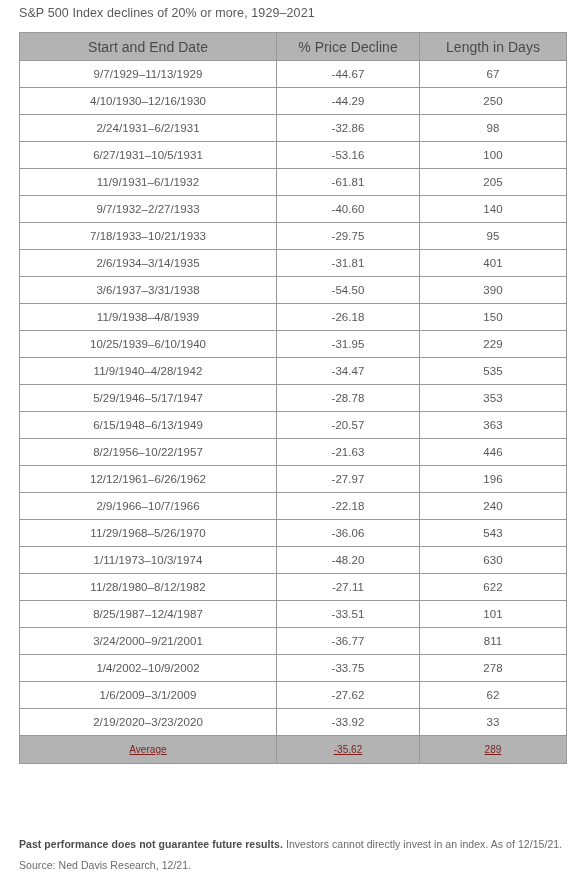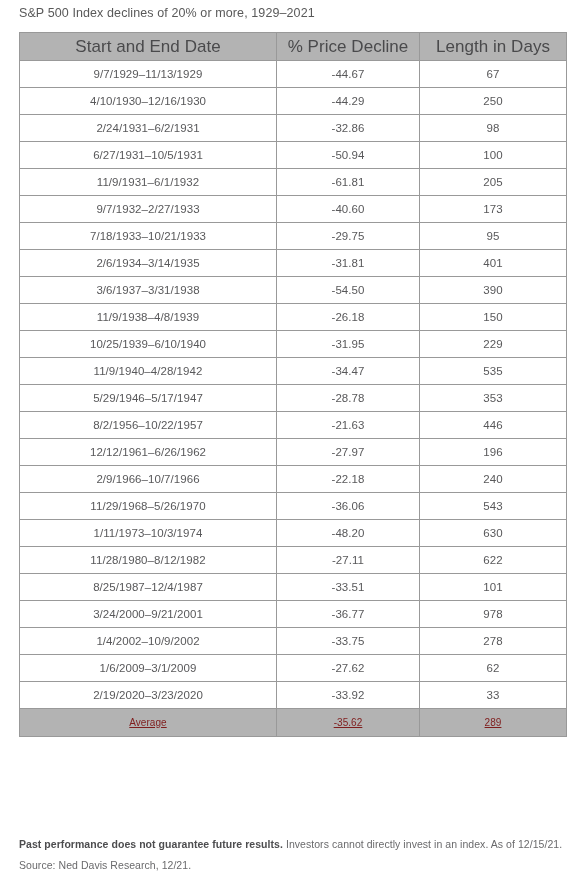--- a/index.html
+++ b/index.html
@@ -58,21 +58,21 @@
     color: #58585a;
     letter-spacing: 0.05px;
     white-space: nowrap;
     overflow: hidden;
   }
   table.decl thead th {
     background: #b3b3b3;
     color: #4a4a4c;
     font-weight: normal;
     height: 27px;
-    font-size: 17px;
+    font-size: 14px;
   }
   table.decl tbody td {
     background: #ffffff;
   }
   table.decl tfoot td {
     background: #b3b3b3;
     color: #7f1d1d;
     height: 27px;
     font-size: 10px;
     text-decoration: underline;
@@ -124,32 +124,32 @@
             <td>-44.29</td>
             <td>250</td>
           </tr>
           <tr>
             <td>2/24/1931–6/2/1931</td>
             <td>-32.86</td>
             <td>98</td>
           </tr>
           <tr>
             <td>6/27/1931–10/5/1931</td>
-            <td>-50.94</td>
+            <td>-53.16</td>
             <td>100</td>
           </tr>
           <tr>
             <td>11/9/1931–6/1/1932</td>
             <td>-61.81</td>
             <td>205</td>
           </tr>
           <tr>
             <td>9/7/1932–2/27/1933</td>
             <td>-40.60</td>
-            <td>173</td>
+            <td>140</td>
           </tr>
           <tr>
             <td>7/18/1933–10/21/1933</td>
             <td>-29.75</td>
             <td>95</td>
           </tr>
           <tr>
             <td>2/6/1934–3/14/1935</td>
             <td>-31.81</td>
             <td>401</td>
@@ -173,20 +173,25 @@
             <td>11/9/1940–4/28/1942</td>
             <td>-34.47</td>
             <td>535</td>
           </tr>
           <tr>
             <td>5/29/1946–5/17/1947</td>
             <td>-28.78</td>
             <td>353</td>
           </tr>
           <tr>
+            <td>6/15/1948–6/13/1949</td>
+            <td>-20.57</td>
+            <td>363</td>
+          </tr>
+          <tr>
             <td>8/2/1956–10/22/1957</td>
             <td>-21.63</td>
             <td>446</td>
           </tr>
           <tr>
             <td>12/12/1961–6/26/1962</td>
             <td>-27.97</td>
             <td>196</td>
           </tr>
           <tr>
@@ -210,21 +215,21 @@
             <td>622</td>
           </tr>
           <tr>
             <td>8/25/1987–12/4/1987</td>
             <td>-33.51</td>
             <td>101</td>
           </tr>
           <tr>
             <td>3/24/2000–9/21/2001</td>
             <td>-36.77</td>
-            <td>978</td>
+            <td>811</td>
           </tr>
           <tr>
             <td>1/4/2002–10/9/2002</td>
             <td>-33.75</td>
             <td>278</td>
           </tr>
           <tr>
             <td>1/6/2009–3/1/2009</td>
             <td>-27.62</td>
             <td>62</td>

